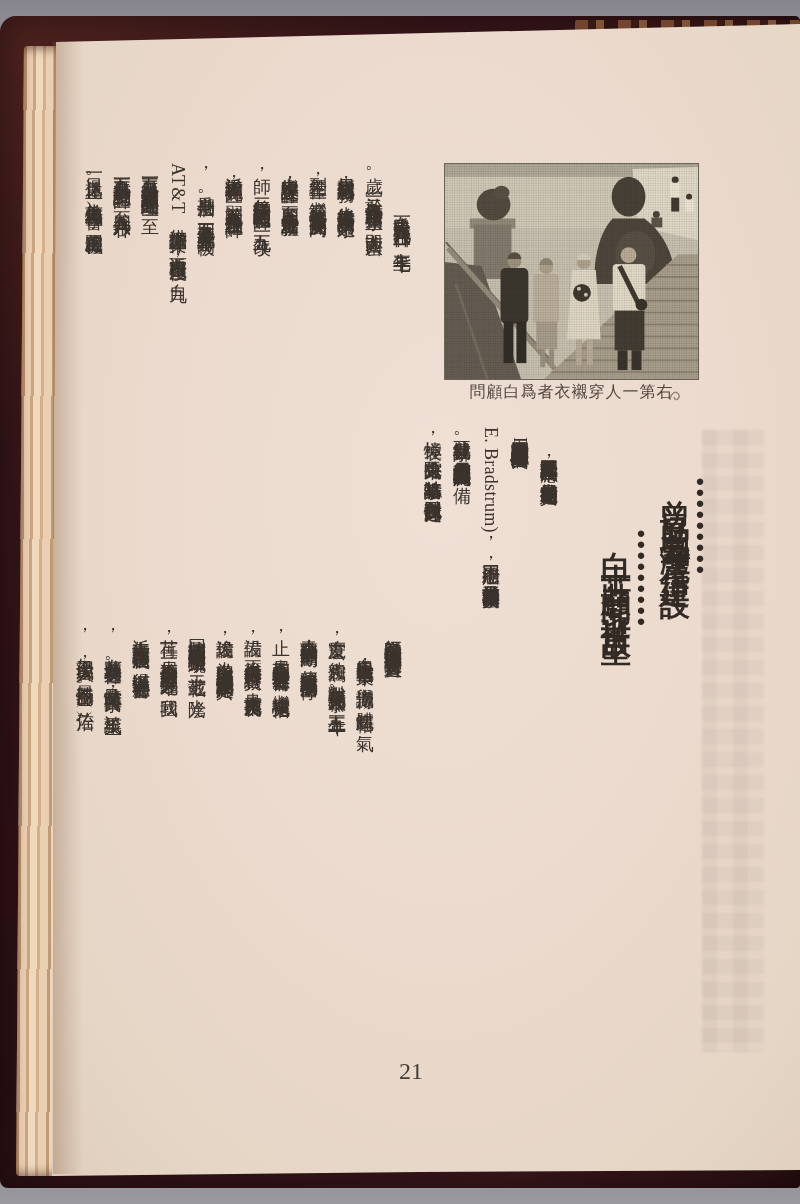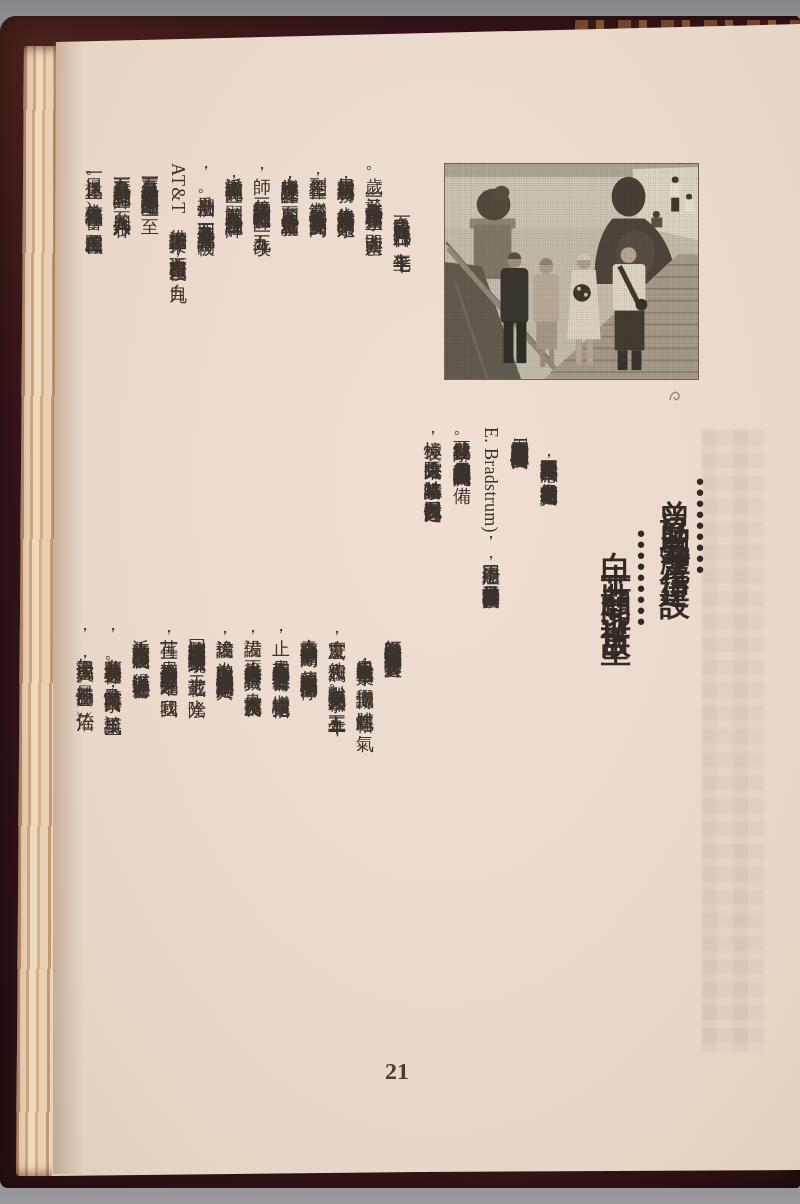--- a/index.html
+++ b/index.html
@@ -40,22 +40,22 @@
   .vblock{position:absolute;writing-mode:vertical-rl;text-orientation:mixed;color:#3b332d;}
   .vblock .vcol{height:100%;}
   .headline{left:596px;top:476px;width:112px;height:440px;
         font-size:30px;font-weight:700;line-height:52px;letter-spacing:11px;color:#322a24;
         -webkit-text-emphasis:filled circle #322a24;text-emphasis:filled circle #322a24;
         -webkit-text-emphasis-position:over right;text-emphasis-position:over right;}
   .headline .hl2{margin-top:52px;}
   .intro{left:415px;top:427px;width:148px;height:652px;font-size:18px;line-height:29px;letter-spacing:.3px;}
   .bio-upper{left:78px;top:163px;width:338px;height:452px;font-size:18px;line-height:28px;letter-spacing:1.1px;}
   .bio-lower{left:69px;top:625px;width:338px;height:448px;font-size:18px;line-height:28px;letter-spacing:1.1px;}
-  .page-number{position:absolute;left:376px;top:1058px;width:42px;text-align:center;
-        font-size:24px;font-weight:700;color:#453e37;}
+  .page-number{position:absolute;left:390px;top:1058px;width:42px;text-align:center;
+        font-size:24px;font-weight:400;color:#453e37;}
 </style>
 </head>
 <body>
 
 <div class="stage">
   <div class="cover"></div>
   <div class="worn-top"></div>
   <div class="page-edges"></div>
   <div class="page"></div>
   <div class="gutter-shade"></div>
@@ -136,20 +136,21 @@
         <rect x="170" y="102" width="33" height="47" rx="4" fill="#dbd6c9"></rect>
         <line x1="177" y1="104" x2="198" y2="146" stroke="#3a342b" stroke-width="5"></line>
         <circle cx="199" cy="143" r="6" fill="#332e26"></circle>
         <rect x="172" y="149" width="30" height="40" fill="#3e382f"></rect>
         <rect x="175" y="189" width="10" height="20" fill="#342f28"></rect>
         <rect x="189" y="189" width="10" height="20" fill="#342f28"></rect>
       </g>
       <rect x="0.5" y="0.5" width="256" height="218" fill="none" stroke="#6b645a" stroke-width="1"></rect>
     </svg>
   </div>
+  <div class="photo-caption">問顧白爲者衣襯穿人一第右</div>
   <svg class="pencil-mark" viewBox="0 0 14 16">
     <path d="M2,12 C3,4 9,2 11,7 C12,11 7,14 6,9" fill="none" stroke="#4f4038" stroke-width="1.4"></path>
   </svg>
 
   <div class="headline vblock">
     <div class="hl">曾協助臺灣電信建設</div>
     <div class="hl hl2">白士莊顧問逝世故里</div>
   </div>
 
   <div class="intro vblock">

